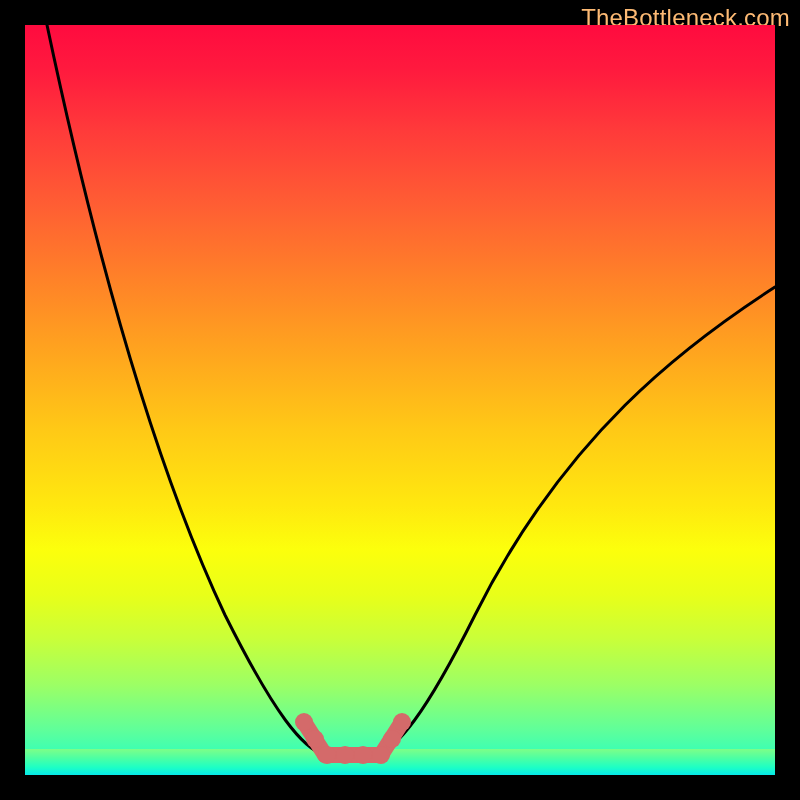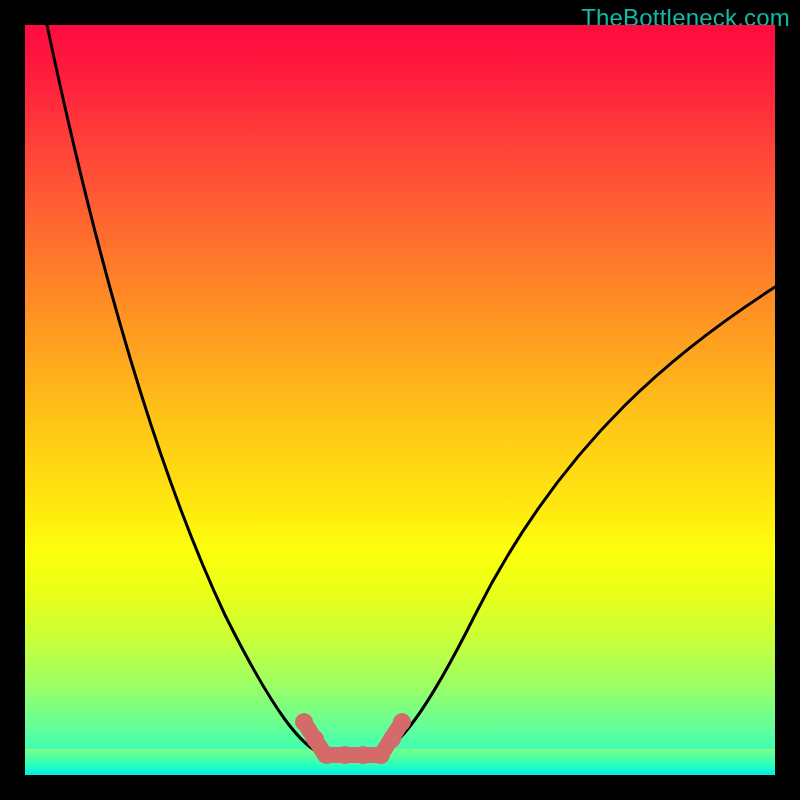--- a/index.html
+++ b/index.html
@@ -59,21 +59,21 @@
   }
   .curve {
     position: absolute;
     left: 0; top: 0;
     width: 750px; height: 750px;
   }
   .watermark {
     position: absolute;
     top: 4px;
     right: 10px;
-    color: #14b8a6;
+    color: #fdba74;
     font-size: 24px;
     letter-spacing: 0.2px;
     font-weight: 400;
   }
 </style>
 </head>
 <body>
 
 <div class="frame">
   <div class="watermark">TheBottleneck.com</div>

